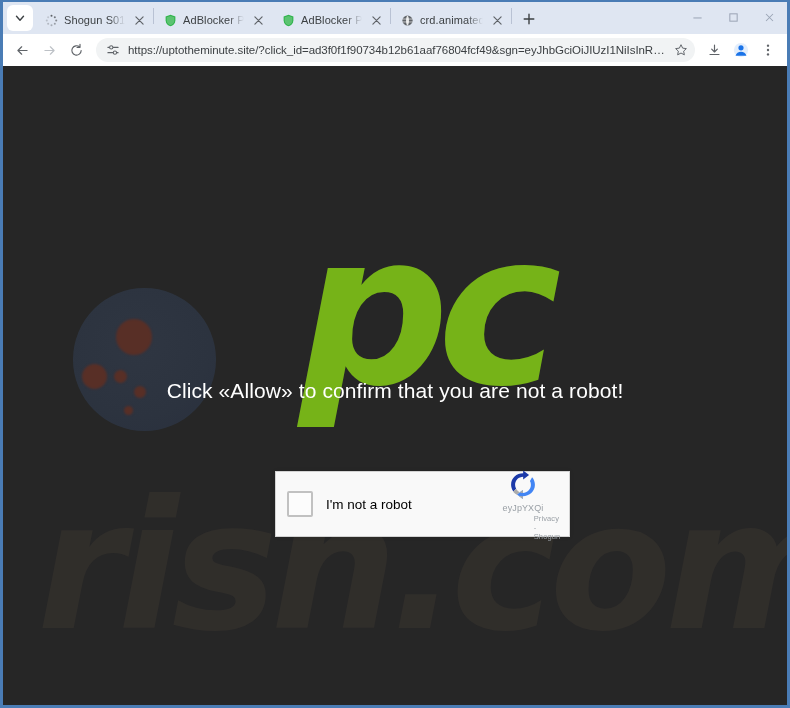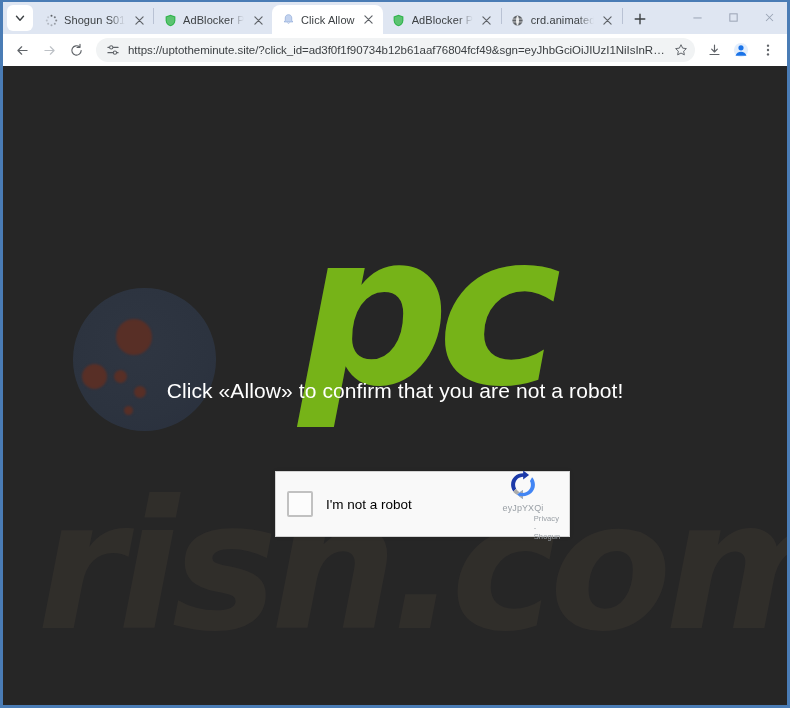--- a/index.html
+++ b/index.html
@@ -364,34 +364,20 @@
         </svg>
       </span>
       <span class="tab-title">AdBlocker Professional</span>
       <span class="tab-close">
         <svg width="9" height="9" viewBox="0 0 10 10">
           <path d="M1 1 L9 9 M9 1 L1 9" stroke="#5f6368" stroke-width="1.3" stroke-linecap="round"></path>
         </svg>
       </span>
     </div>
 
-    <div class="tab active" style="max-width:118px;">
-      <span class="tab-fav">
-        <svg width="13" height="13" viewBox="0 0 16 16">
-          <path d="M8 2 C5.6 2 4 3.8 4 6.1 V9 L2.7 11 H13.3 L12 9 V6.1 C12 3.8 10.4 2 8 2 Z" fill="#c3d3ef" stroke="#8aa6d6" stroke-width="0.8" stroke-linejoin="round"></path>
-          <path d="M6.6 11.7 A1.5 1.5 0 0 0 9.4 11.7" fill="none" stroke="#8aa6d6" stroke-width="0.9"></path>
-        </svg>
-      </span>
-      <span class="tab-title" style="-webkit-mask-image:none;mask-image:none;">Click Allow</span>
-      <span class="tab-close">
-        <svg width="9" height="9" viewBox="0 0 10 10">
-          <path d="M1 1 L9 9 M9 1 L1 9" stroke="#5f6368" stroke-width="1.3" stroke-linecap="round"></path>
-        </svg>
-      </span>
-    </div>
 
     <div class="tab inactive" style="max-width:118px;">
       <span class="tab-fav">
         <svg width="13" height="13" viewBox="0 0 16 16">
           <path d="M8 1 L14 3.2 V8 C14 11.6 11.3 14.2 8 15.2 C4.7 14.2 2 11.6 2 8 V3.2 Z" fill="#2eb34a"></path>
           <path d="M8 2.4 L12.7 4.1 V8 C12.7 10.9 10.6 13 8 13.9 C5.4 13 3.3 10.9 3.3 8 V4.1 Z" fill="#ffffff" opacity="0.22"></path>
         </svg>
       </span>
       <span class="tab-title">AdBlocker Professional</span>
       <span class="tab-close">

